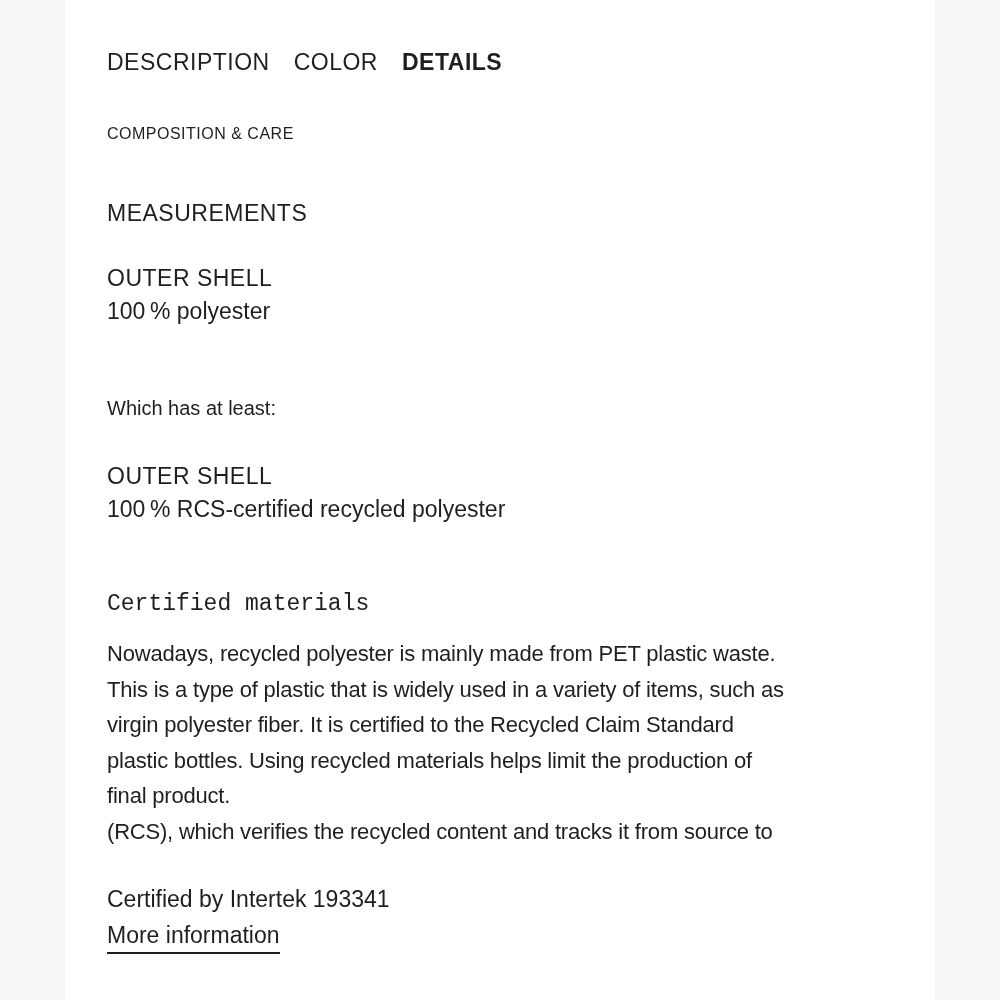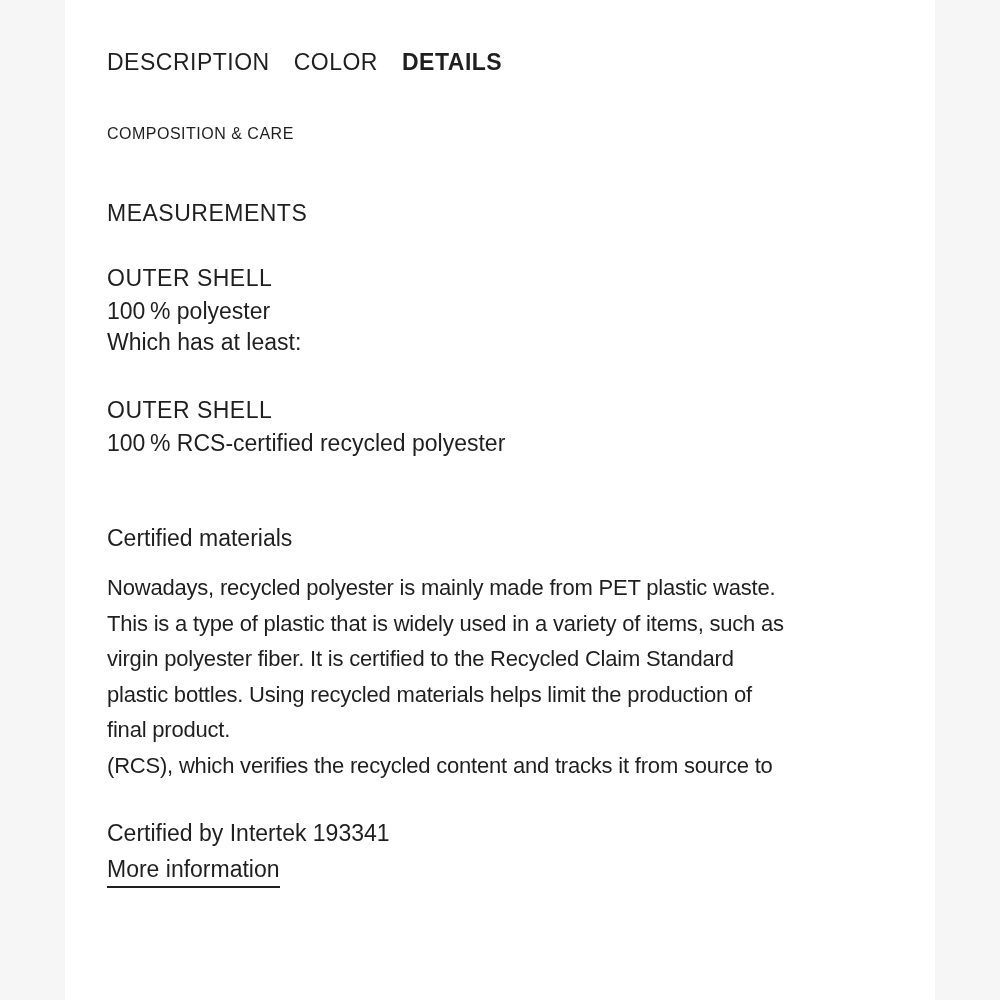--- a/index.html
+++ b/index.html
@@ -33,25 +33,25 @@
     margin-top:44px;font-size:16px;line-height:28px;letter-spacing:0.5px;
   }
   .comp-heading{
     margin-top:51px;font-size:23px;line-height:28px;letter-spacing:0.5px;
   }
   .material-group{
     margin-top:35px;font-size:23px;line-height:33px;
   }
   .material-name{letter-spacing:0.5px;}
   .which-has{
-    font-size:23px;line-height:28px;
+    margin-top:66px;font-size:20px;line-height:28px;
   }
   .material-group.second{margin-top:38px;}
   .cert-materials-heading{
-    margin-top:64px;font-size:23px;line-height:28px;
+    margin-top:64px;font-size:23px;line-height:28px;font-family:Liberation Mono, monospace;
   }
   .material-title{
     margin-top:34px;font-size:23px;line-height:28px;letter-spacing:0.3px;
   }
   .description{
     margin-top:18px;font-size:22px;line-height:35.5px;letter-spacing:-0.2px;
   }
   .description .line{white-space:nowrap;}
   .certified-by{
     margin-top:36px;font-size:23px;line-height:28px;

